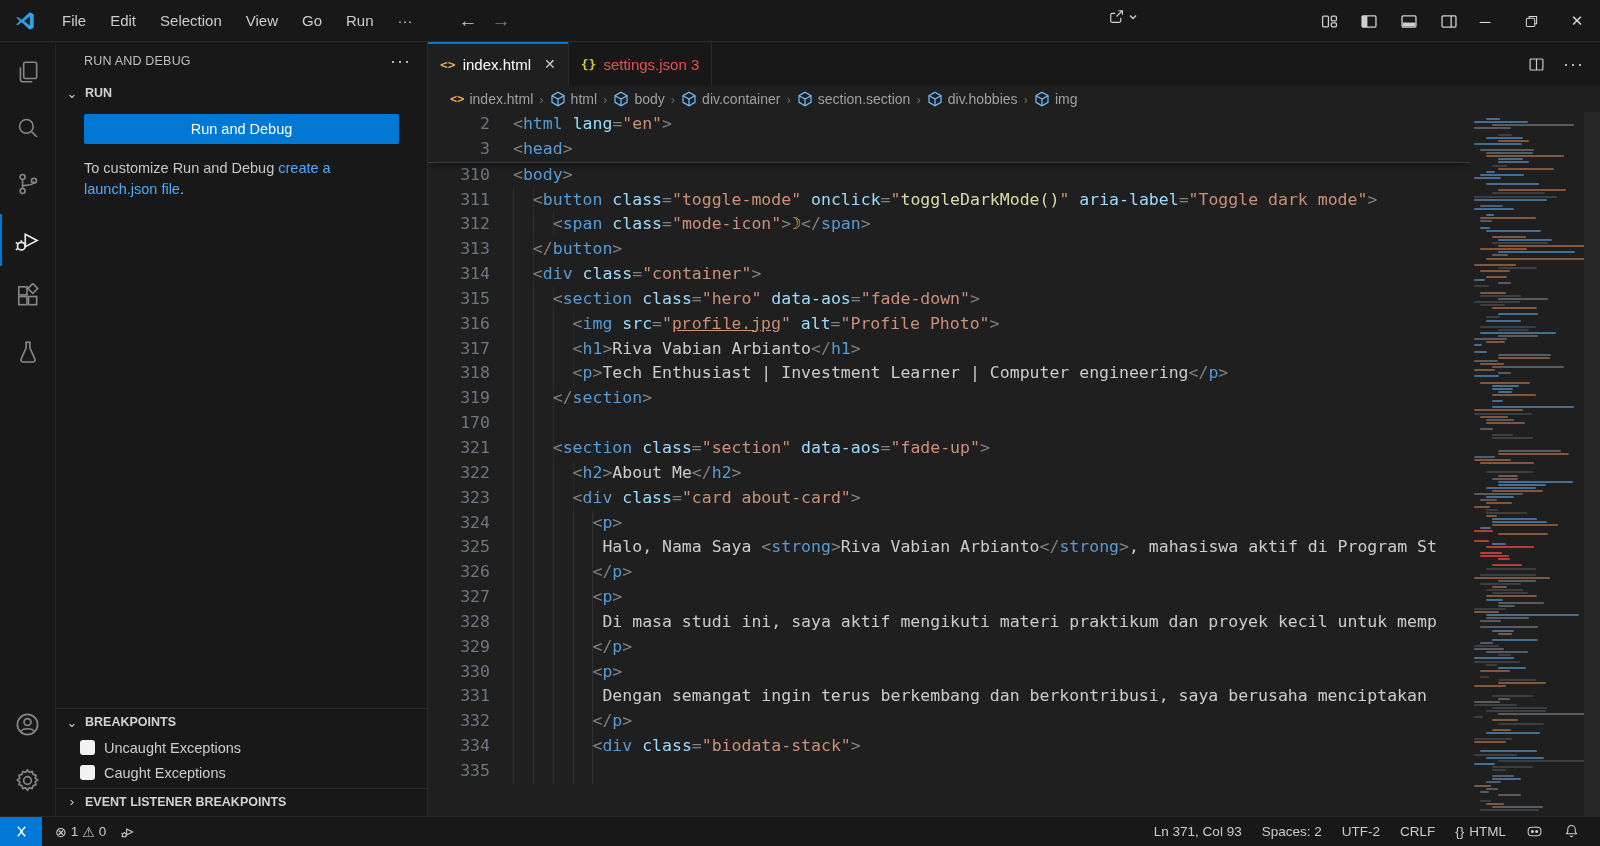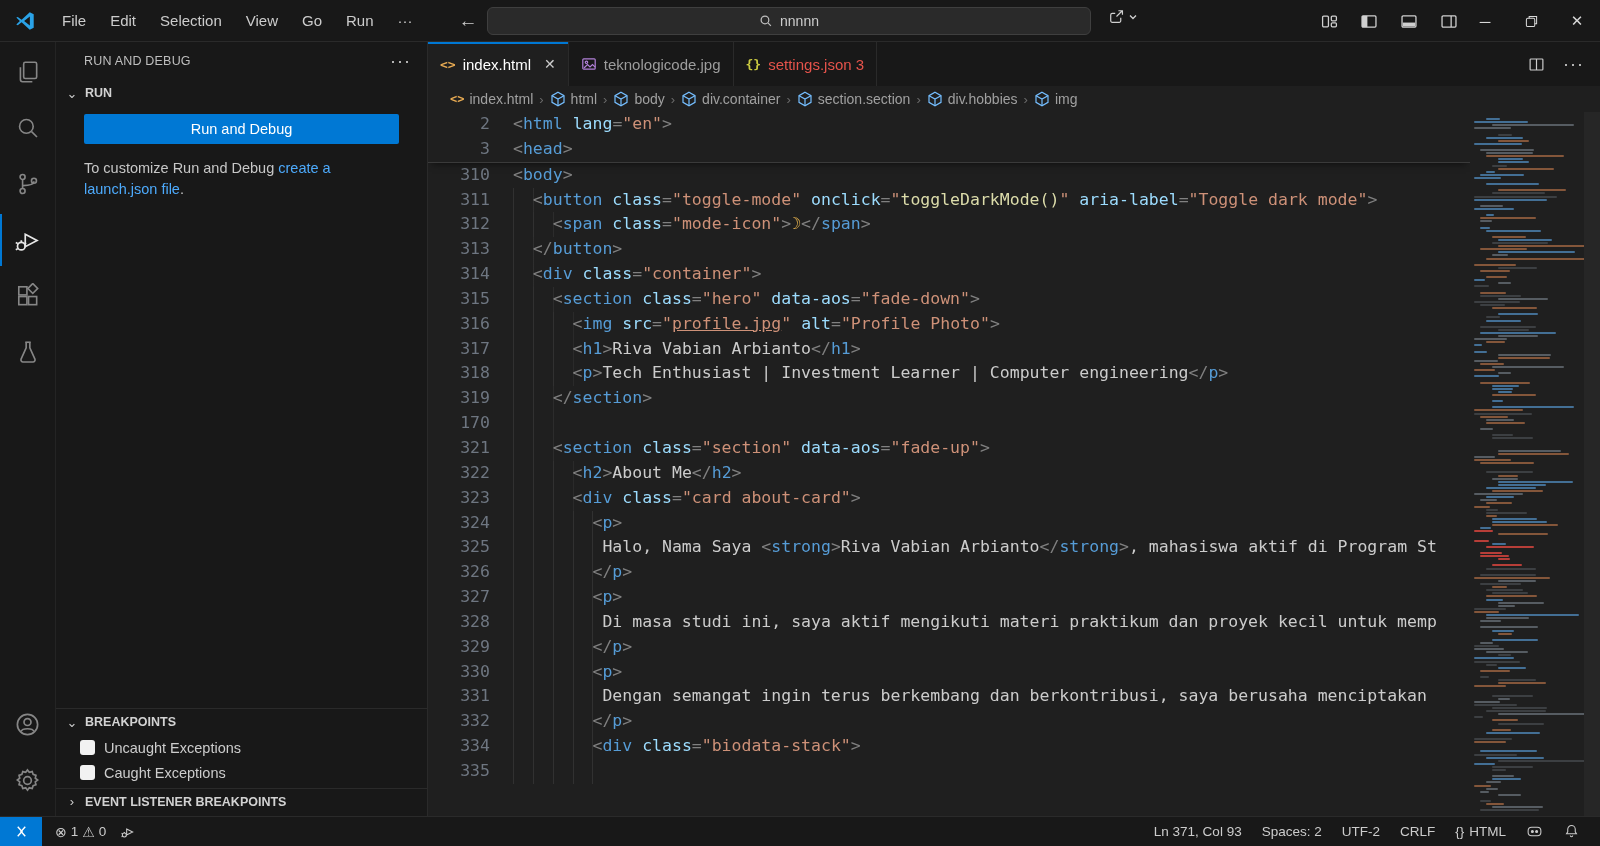--- a/index.html
+++ b/index.html
@@ -73,21 +73,21 @@
 
   .codearea { flex:1; position:relative; overflow:hidden; background:#1f1f1f; }
   .codecol { position:absolute; left:0; top:0; right:130px; bottom:0; overflow:hidden; }
   .codeline { height:24.85px; line-height:24.85px; white-space:pre; position:relative;
     font-family:"DejaVu Sans Mono", monospace; font-size:16.5px; }
   .codeline .ln { position:absolute; left:0; width:62px; text-align:right; color:#6e7681; }
   .sticky { position:relative; z-index:3; background:#1f1f1f; border-bottom:1px solid #3a3a3a;
     box-shadow:0 5px 7px -4px rgba(0,0,0,.55); }
   .tk-p{color:#808080} .tk-t{color:#569cd6} .tk-a{color:#9cdcfe} .tk-s{color:#ce9178}
   .tk-x{color:#cccccc} .tk-f{color:#dcdcaa} .tk-e{color:#e8b44f}
-  .tk-u{color:#ce9178; text-decoration:underline;}
+  .tk-u{color:#ce9178; text-decoration:underline;font-family:Liberation Mono, monospace;}
 
   .minimap { position:absolute; top:0; right:16px; width:114px; bottom:0; background:#1f1f1f; }
   .mm-line { position:absolute; height:2px; border-radius:1px; opacity:.95; }
   .scrolltrack { position:absolute; top:0; right:0; width:16px; bottom:0; background:#262626; }
 
   
   .statusbar { height:30px; background:#181818; border-top:1px solid #2a2a2a;
     display:flex; align-items:center; font-size:13.5px; color:#cccccc; }
   .remote { width:42px; height:30px; background:#0078d4; color:#ffffff;
     display:flex; align-items:center; justify-content:center; }
@@ -108,27 +108,20 @@
       <div class="menu-item">Edit</div>
       <div class="menu-item">Selection</div>
       <div class="menu-item">View</div>
       <div class="menu-item">Go</div>
       <div class="menu-item">Run</div>
       <div class="menu-item">···</div>
     </div>
   <div class="nav-arrows">
     <span class="nav-arrow">←</span>
     <span class="nav-arrow fwd">→</span>
-  </div>
-  <div class="searchbox">
-    <svg width="14" height="14" viewBox="0 0 16 16" fill="none" stroke="#bdbdbd" stroke-width="1.4">
-      <circle cx="6.8" cy="6.8" r="4.4"></circle>
-        <path d="m10.2 10.2 3.4 3.4"></path>
-    </svg>
-    <span>nnnnn</span>
   </div>
   <div class="share-wrap">
     <svg width="17" height="17" viewBox="0 0 20 20" fill="none" stroke="#d0d0d0" stroke-width="1.4">
       <path d="M15 11.5V15a1.8 1.8 0 0 1-1.8 1.8H5A1.8 1.8 0 0 1 3.2 15V8.2A1.8 1.8 0 0 1 5 6.4h3.5"></path>
       <path d="m10 10 6.5-6.5M12.2 3.2H17v4.8"></path>
     </svg>
     <svg width="10" height="10" viewBox="0 0 10 10" fill="none" stroke="#d0d0d0" stroke-width="1.3">
         <path d="m2 3.5 3 3 3-3"></path>
       </svg>
   </div>
@@ -269,30 +262,20 @@
     </div>
   </div>
 
   <div class="editor">
     <div class="tabbar">
       <div id="tabs" style="display:flex;">
           <div class="tab active">
             <span class="ticn" style="color: rgb(232, 171, 83);">&lt;&gt;</span>
             <span>index.html</span>
             <span class="close">✕</span>
-          </div>
-          <div class="tab">
-            <span class="ticn">
-              <svg width="16" height="16" viewBox="0 0 16 16" fill="none" stroke="#b180d7" stroke-width="1.2">
-                <rect x="1.8" y="2.8" width="12.4" height="10.4" rx="1"></rect>
-                <circle cx="5.5" cy="6.3" r="1.2"></circle>
-                <path d="m3 12 3.5-3.5 2.5 2.5 2.5-2.5 2.7 2.7"></path>
-              </svg>
-            </span>
-            <span>teknologicode.jpg</span>
           </div>
           <div class="tab error">
             <span class="ticn" style="color: rgb(203, 203, 65);">{}</span>
             <span>settings.json 3</span>
           </div>
         </div>
       <div class="tab-actions">
         <svg width="17" height="17" viewBox="0 0 20 20" fill="none" stroke="#cccccc" stroke-width="1.4">
           <rect x="2.5" y="3.5" width="15" height="13" rx="1"></rect>
             <path d="M10 3.5v13"></path>

